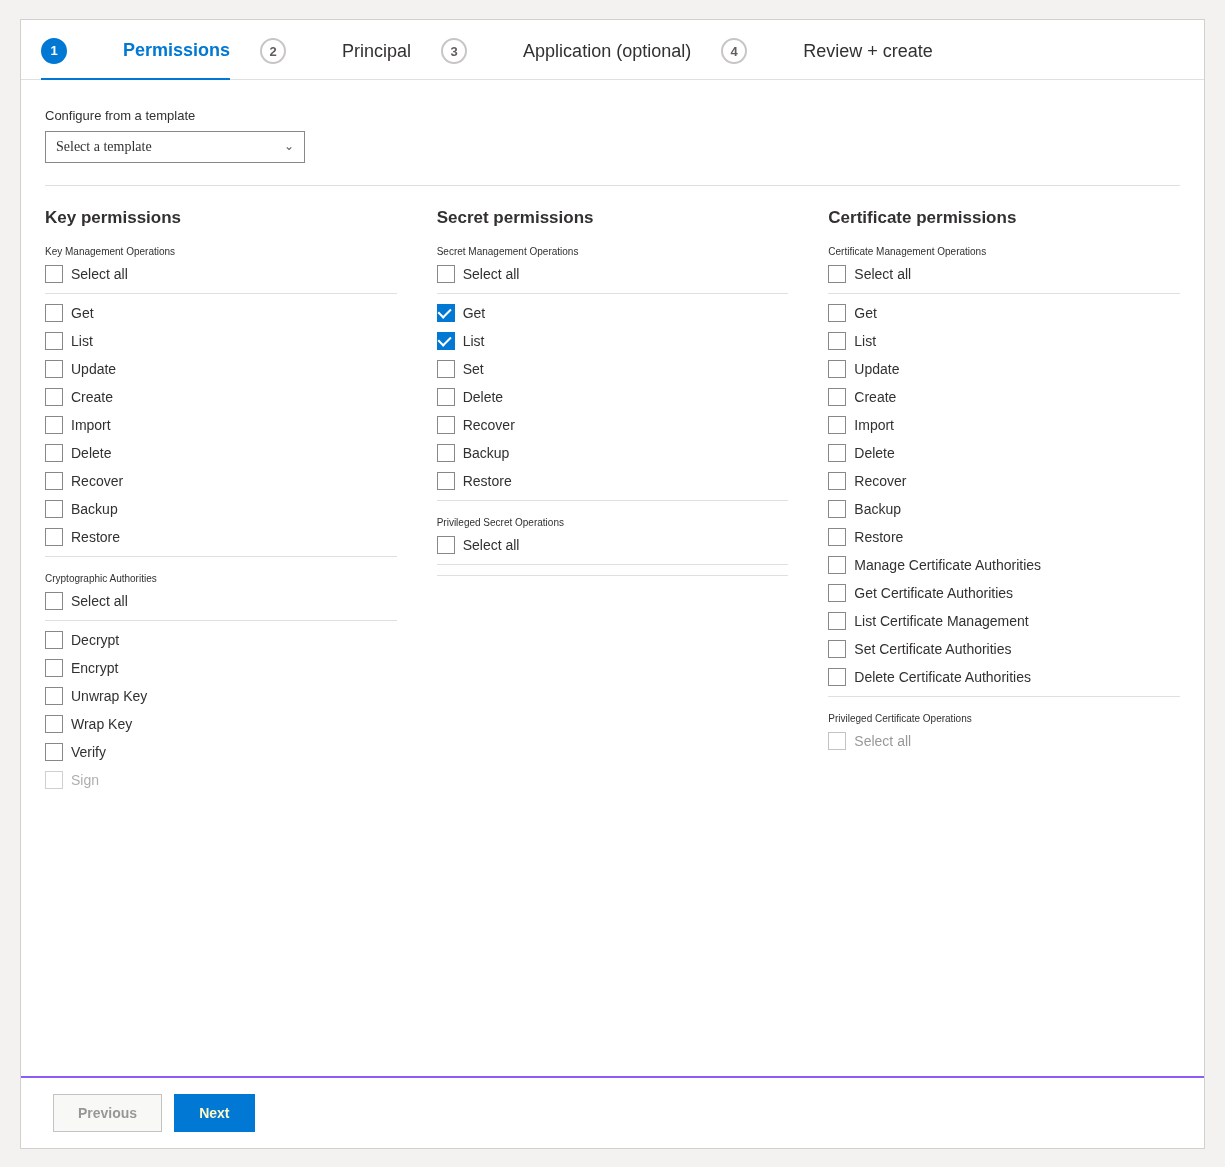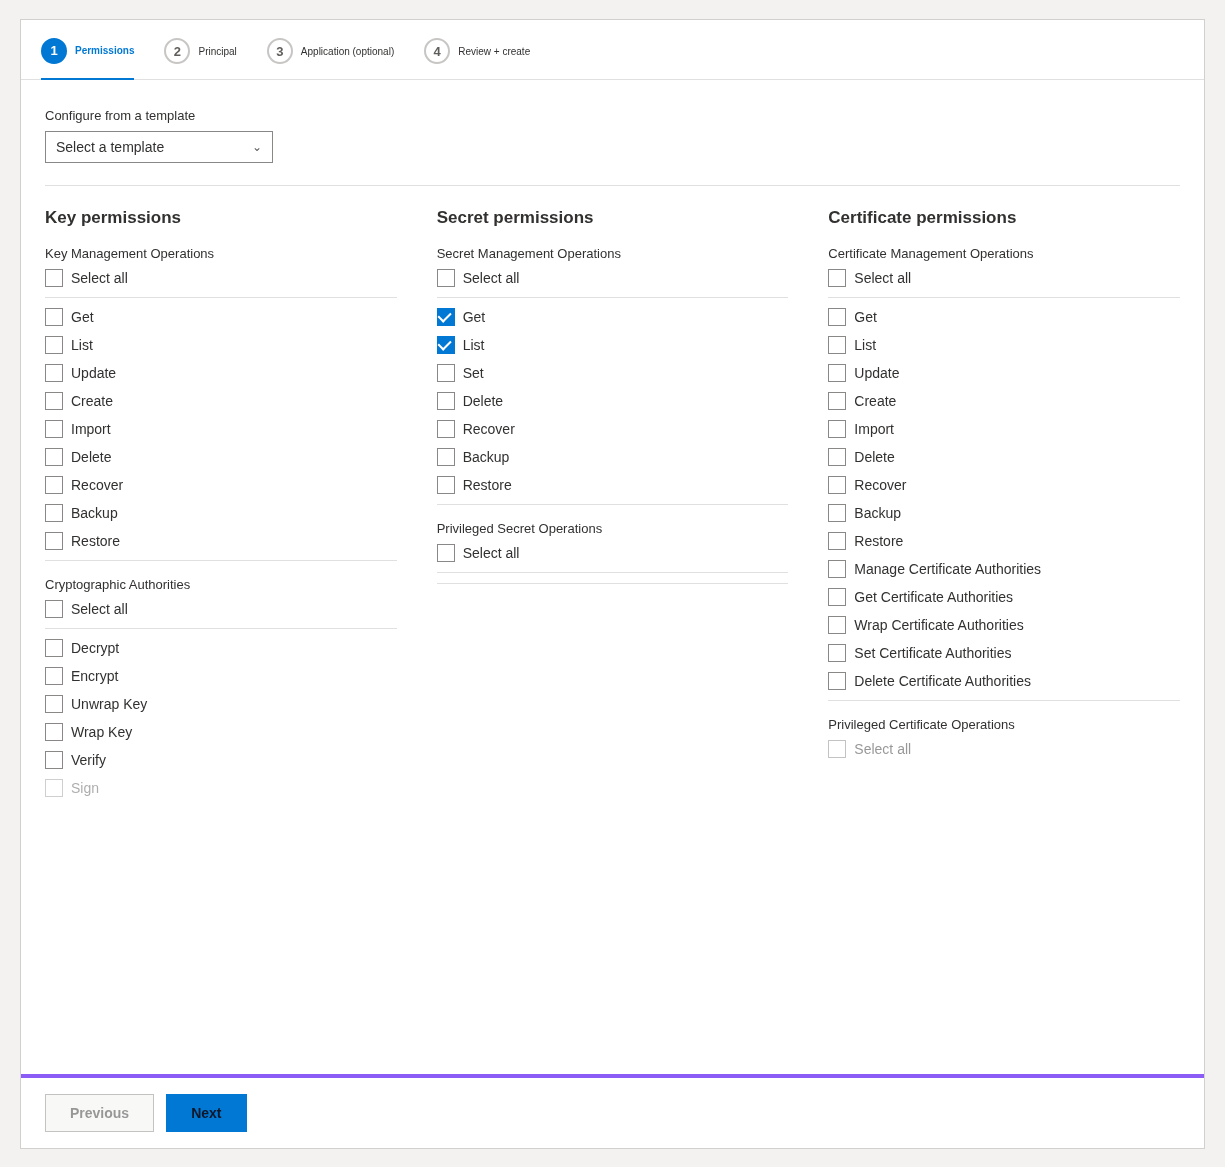--- a/index.html
+++ b/index.html
@@ -54,22 +54,23 @@
       color: #605e5c;
       margin-right: 8px;
       background: #fff;
     }
     .step.active .step-circle {
       background: #0078d4;
       border-color: #0078d4;
       color: #fff;
     }
     .step-label {
-      font-size: 10px;
-      color: #323130;
+      font-size: 18px;
+      color: #323130;
+      margin-left: 48px;
     }
     .step.active .step-label {
       font-weight: 600;
       color: #0078d4;
     }
     
     .main-content {
       flex: 1;
       padding: 28px 24px 20px 24px;
       overflow-y: auto;
@@ -77,26 +78,27 @@
     
     .section-label {
       font-size: 13px;
       color: #323130;
       margin-bottom: 8px;
     }
     .template-select {
       display: flex;
       align-items: center;
       border: 1px solid #8a8886;
-      width: 228px;
+      width: 260px;
       height: 32px;
       padding: 0 10px;
       cursor: pointer;
       background: #fff;
       justify-content: space-between;
+      font-family: Liberation Serif, serif;
     }
     .template-select-text {
       font-size: 14px;
       color: #323130;
     }
     .chevron-down {
       font-size: 12px;
       color: #605e5c;
     }
     .divider {
@@ -111,21 +113,21 @@
       gap: 0 40px;
     }
     .perm-column {}
     .perm-column-title {
       font-size: 17px;
       font-weight: 700;
       color: #323130;
       margin-bottom: 18px;
     }
     .perm-section-label {
-      font-size: 13px;
+      font-size: 10px;
       color: #323130;
       margin-bottom: 8px;
     }
     .checkbox-item {
       display: flex;
       align-items: center;
       margin-bottom: 10px;
       gap: 8px;
     }
     .checkbox-item label {
@@ -162,37 +164,37 @@
       border-top: 1px solid #e0e0e0;
       margin: 4px 0 10px 0;
     }
     .perm-sub-section {
       margin-top: 16px;
     }
     
     .footer {
       display: flex;
       align-items: center;
-      padding: 16px 24px;
-      border-top: 4px solid #8b5cf6;
+      padding: 16px 32px;
+      border-top: 2px solid #8b5cf6;
       gap: 12px;
     }
     .btn {
       height: 38px;
       padding: 0 24px;
       font-size: 14px;
       font-weight: 600;
       border: 1px solid #8a8886;
       cursor: pointer;
       background: #f3f2f1;
       color: #323130;
     }
     .btn.primary {
       background: #0078d4;
-      color: #0f172a;
+      color: #fef9c3;
       border-color: #0078d4;
     }
     .btn:disabled, .btn.disabled {
       opacity: 0.5;
       cursor: default;
     }
     .cut-off {
       overflow: hidden;
       max-height: 38px;
     }
@@ -422,21 +424,21 @@
         <div class="checkbox-item">
           <div class="checkbox-box"></div>
           <label>Manage Certificate Authorities</label>
         </div>
         <div class="checkbox-item">
           <div class="checkbox-box"></div>
           <label>Get Certificate Authorities</label>
         </div>
         <div class="checkbox-item">
           <div class="checkbox-box"></div>
-          <label>Wrap Certificate Authorities</label>
+          <label>List Certificate Management</label>
         </div>
         <div class="checkbox-item">
           <div class="checkbox-box"></div>
           <label>Set Certificate Authorities</label>
         </div>
         <div class="checkbox-item">
           <div class="checkbox-box"></div>
           <label>Delete Certificate Authorities</label>
         </div>
         <hr class="checkbox-divider">

